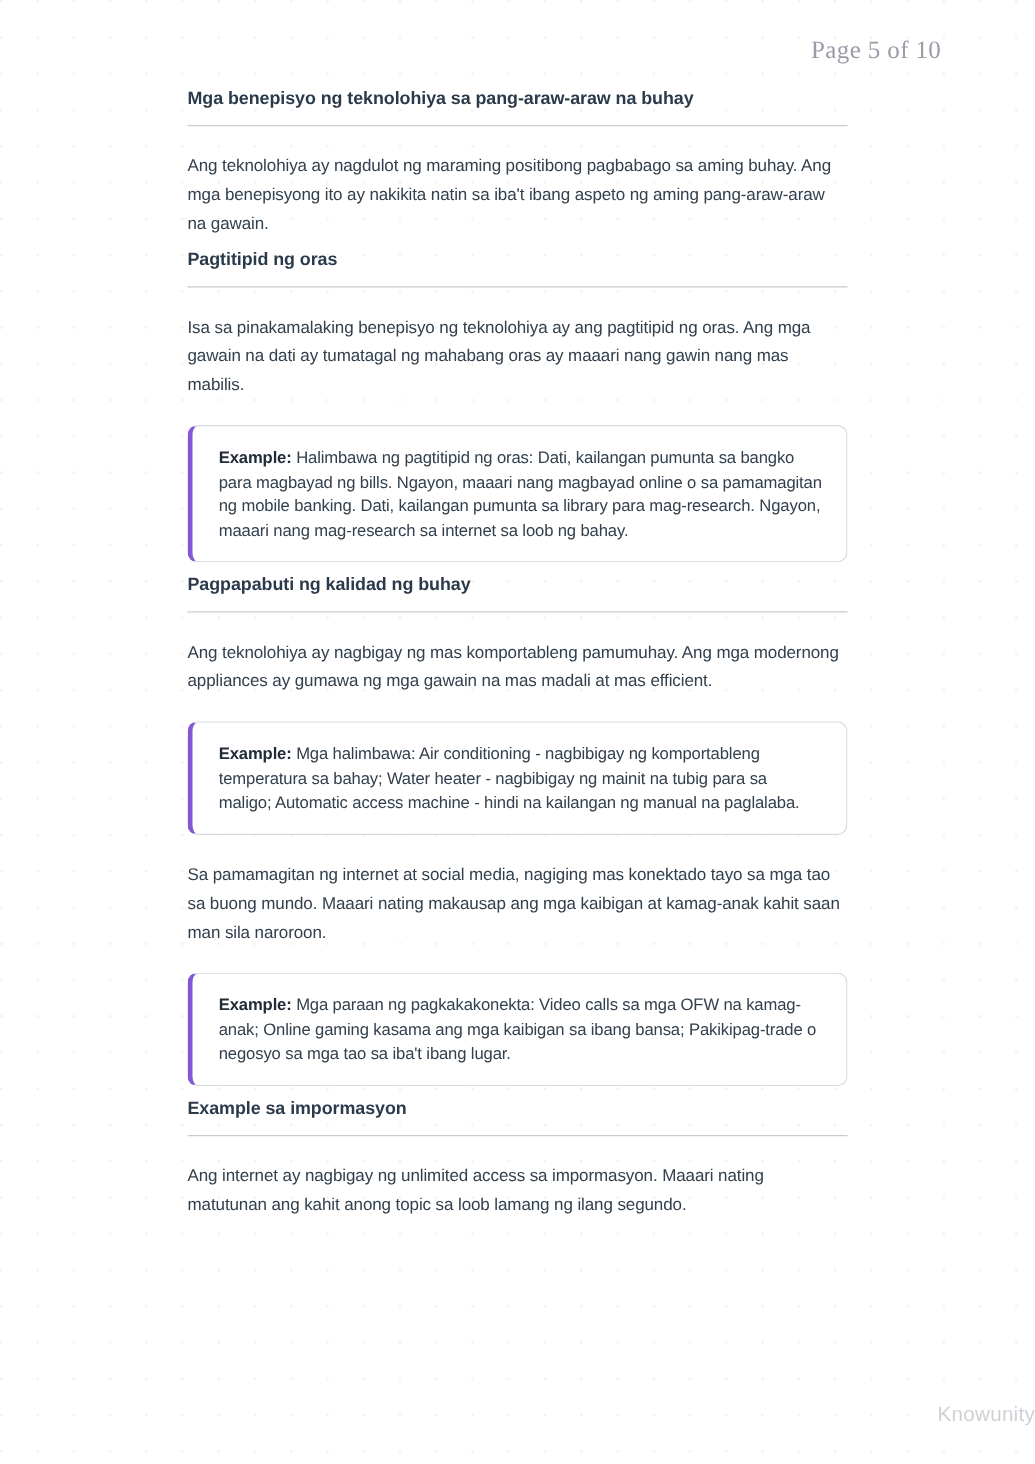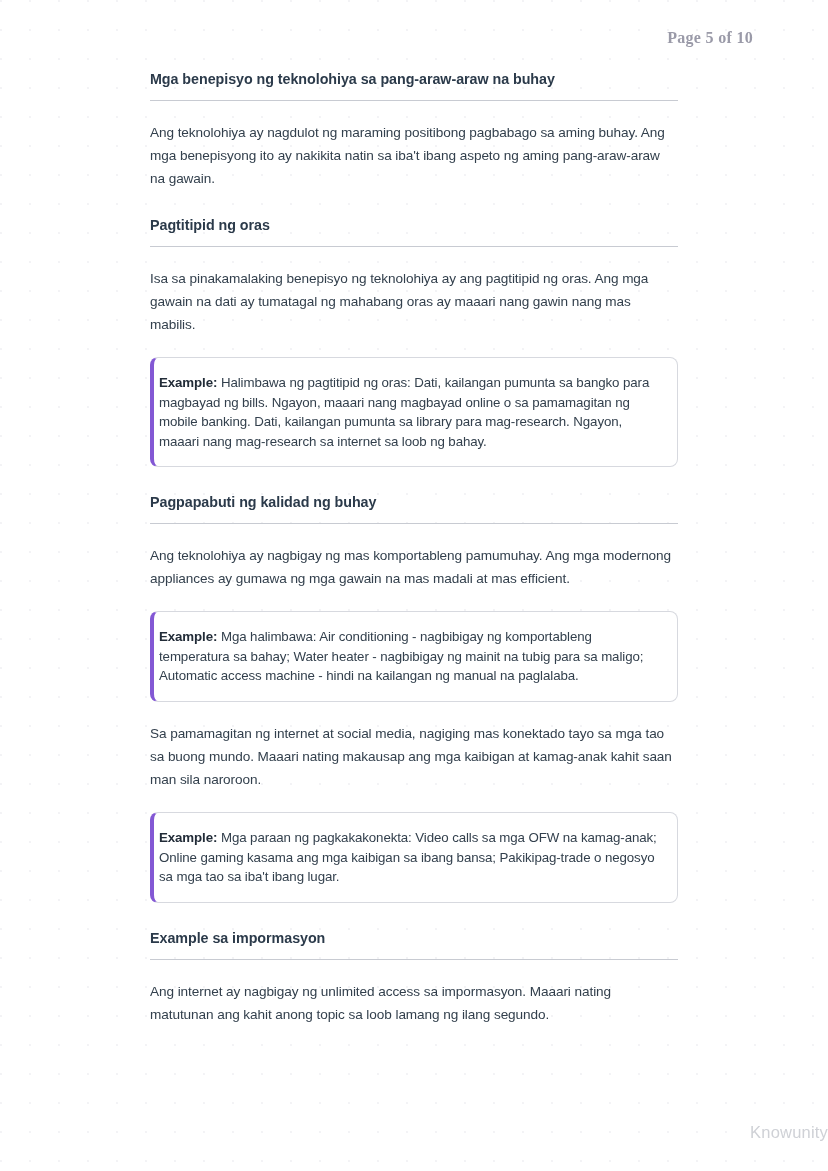--- a/index.html
+++ b/index.html
@@ -24,25 +24,24 @@
     width: 828px;
     height: 1171px;
     box-sizing: border-box;
   }
 
   .page-number {
     position: absolute;
     top: 29px;
     right: 75px;
     font-family: "Liberation Serif", serif;
-    font-size: 16px;
+    font-size: 20px;
     color: #9a9aa8;
     letter-spacing: 0.3px;
     white-space: nowrap;
-    font-weight: bold;
   }
 
   .content {
     position: absolute;
     left: 150px;
     top: 70px;
     width: 528px;
   }
 
   .section-heading {
@@ -51,41 +50,41 @@
     font-weight: bold;
     color: #2b3a4a;
     letter-spacing: -0.05px;
     line-height: 1.3;
     margin: 0;
     padding: 0 0 11px 0;
     border-bottom: 1.4px solid #c8cbd2;
   }
 
   .section-heading.subsequent {
-    margin-top: 26px;
+    margin-top: 9px;
   }
 
   .body-par {
     font-family: "Liberation Sans", sans-serif;
     font-size: 13.6px;
     color: #33404d;
     line-height: 23.2px;
     margin: 0;
     padding-top: 20px;
     letter-spacing: -0.08px;
   }
 
   .example-box {
     margin-top: 21px;
     border: 1.2px solid #d7d9df;
     border-left: 4.5px solid #8358d4;
     border-radius: 8px;
     background: #ffffff;
     box-sizing: border-box;
-    padding: 15px 18px 15px 5px;
+    padding: 15px 18px 15px 21px;
     width: 528px;
   }
 
   .example-text {
     font-family: "Liberation Sans", sans-serif;
     font-size: 13.3px;
     color: #33404d;
     line-height: 19.5px;
     margin: 0;
     letter-spacing: -0.1px;

